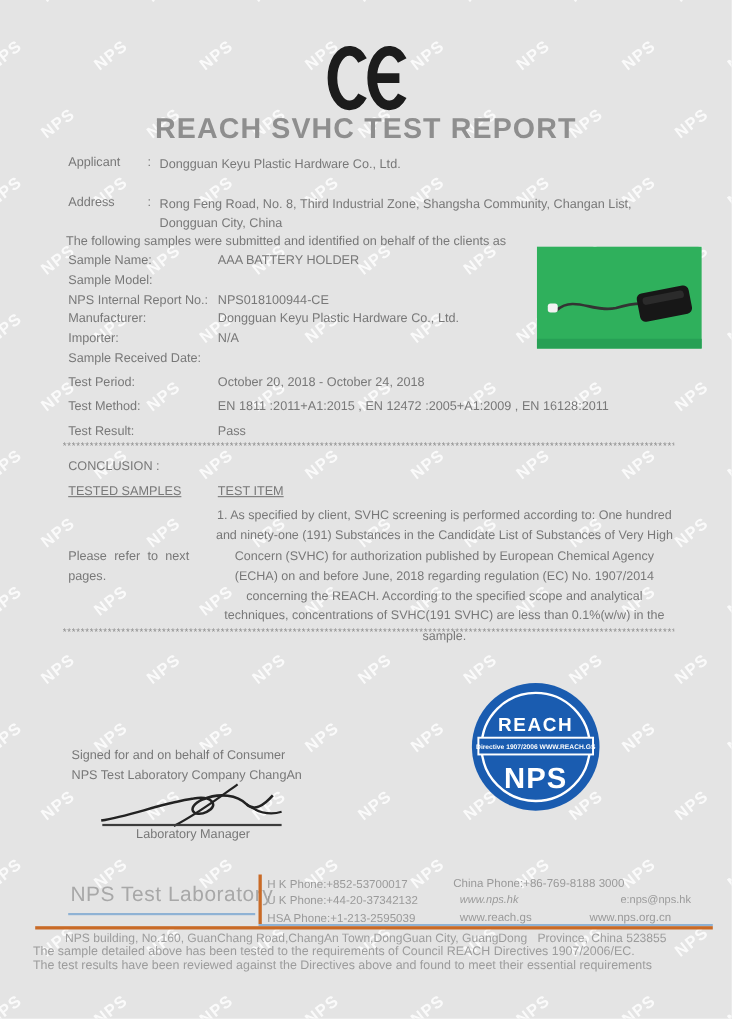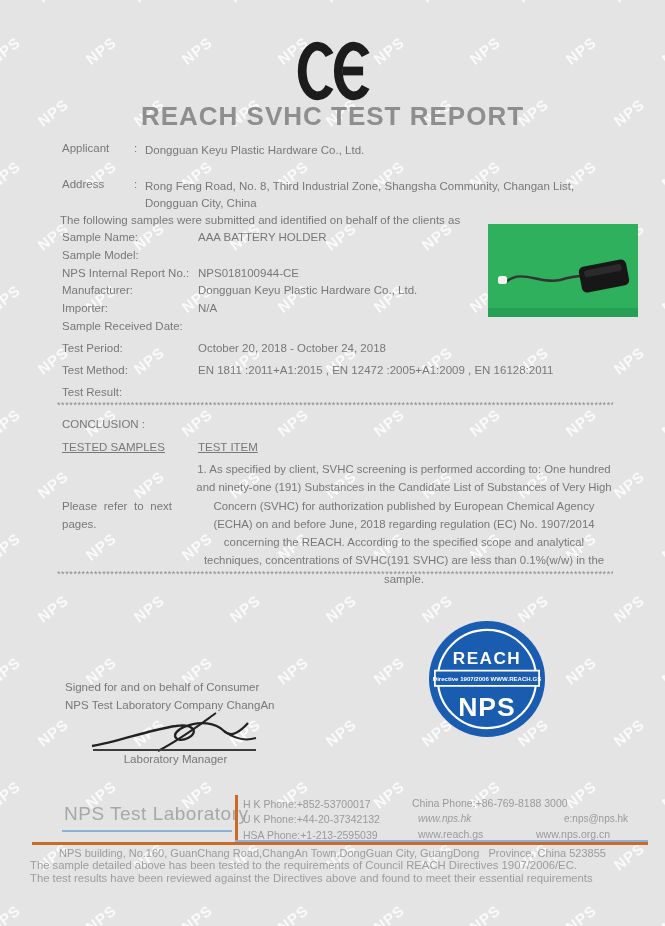--- a/index.html
+++ b/index.html
@@ -264,20 +264,21 @@
     <div class="test-row">
       <span class="info-label">Test Period:</span>
       <span class="info-value">October 20, 2018 - October 24, 2018</span>
     </div>
     <div class="test-row">
       <span class="info-label">Test Method:</span>
       <span class="info-value">EN 1811 :2011+A1:2015 , EN 12472 :2005+A1:2009 , EN 16128:2011</span>
     </div>
     <div class="test-row">
       <span class="info-label">Test Result:</span>
+      <span class="info-value">Pass</span>
     </div>
   </div>
 
   <div class="abs separator sep-1">********************************************************************************************************************************************************</div>
   <div class="abs separator sep-2">********************************************************************************************************************************************************</div>
 
   <div class="abs conclusion-heading">CONCLUSION :</div>
   <div class="abs tested-samples-heading">TESTED SAMPLES</div>
   <div class="abs test-item-heading">TEST ITEM</div>
   <div class="abs conclusion-note">Please refer to next pages.</div>

